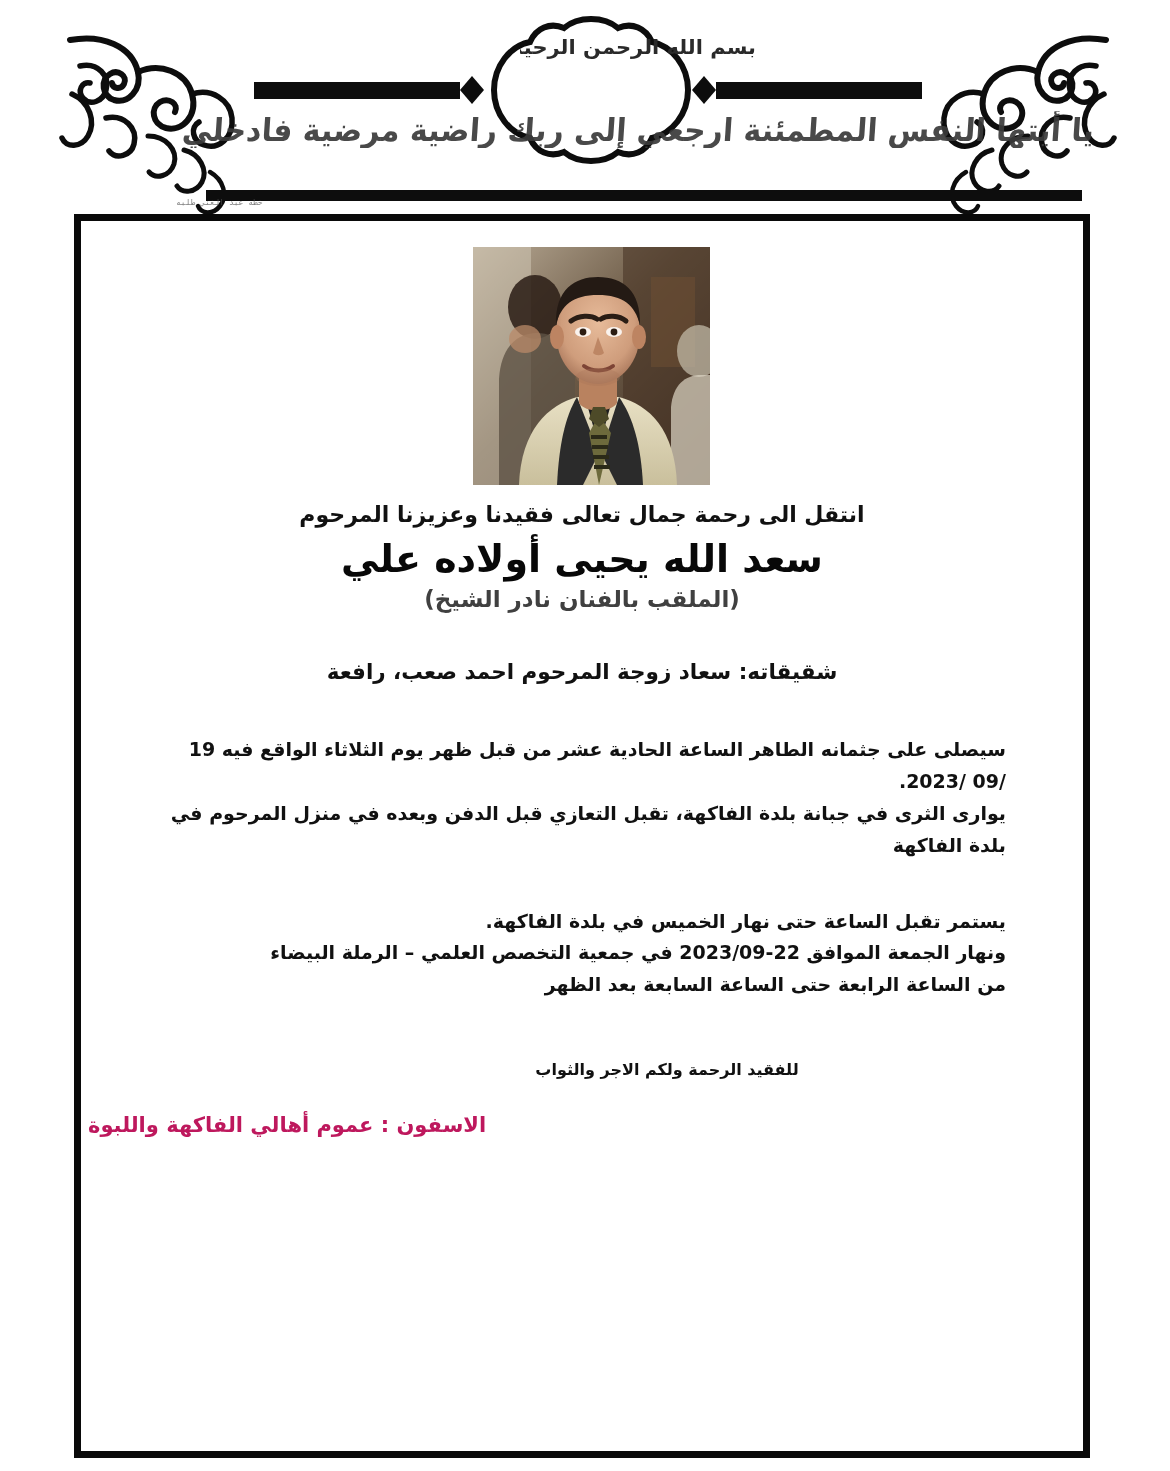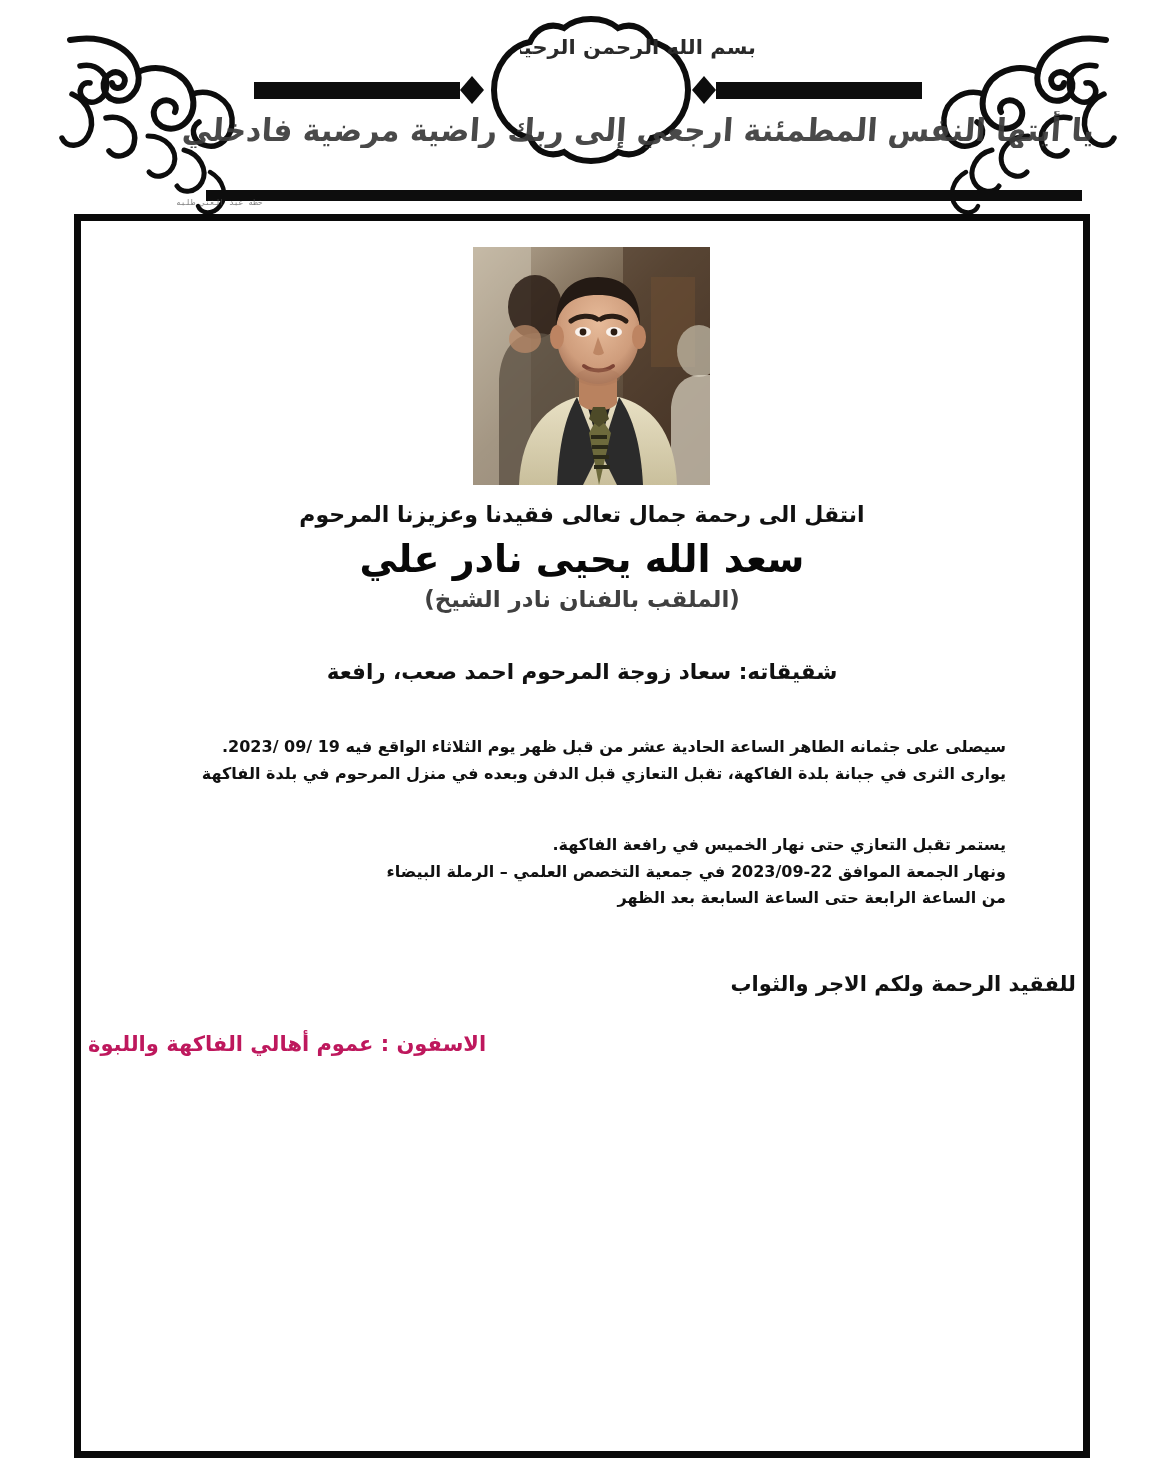--- a/index.html
+++ b/index.html
@@ -165,34 +165,34 @@
   }
 
   .row {
     font-size: 21.5px;
     font-weight: 700;
     line-height: 1.62;
     color: #111;
     margin: 0;
   }
   .row-para {
-    font-size: 16px;
+    font-size: 19px;
     font-weight: 700;
     line-height: 1.68;
     color: #111;
     margin: 0;
     text-align: right;
   }
   .closing-blessing {
-    font-size: 21px;
+    font-size: 16px;
     font-weight: 700;
     line-height: 1.6;
     margin: 0;
     padding-left: 170px;
-    text-align: right;
+    text-align: center;
     color: #111;
   }
   .closing-signers {
     font-size: 21px;
     font-weight: 700;
     line-height: 1.6;
     margin-top: 26px;
     padding-right: 380px;
     text-align: left;
     color: #be185d;
@@ -324,36 +324,36 @@
       <path d="M111,119 C119,125 132,125 140,119" stroke="#7d4435" stroke-width="4" fill="none" stroke-linecap="round"></path>
 
       <ellipse cx="125" cy="130" rx="22" ry="9" fill="#a8765a" opacity="0.35"></ellipse>
     </svg>
   </div>
 
   <div class="content">
 
     <p class="line-intro">انتقل الى رحمة جمال تعالى فقيدنا وعزيزنا المرحوم</p>
 
-    <p class="deceased-name">سعد الله يحيى نادر علي</p>
+    <p class="deceased-name">سعد الله يحيى أولاده علي</p>
 
     <p class="deceased-alias">(الملقب  بالفنان نادر الشيخ)</p>
 
 
     <div class="block block-siblings">
       <p class="row">شقيقاته: سعاد زوجة المرحوم احمد صعب، رافعة</p>
     </div>
 
     <div class="block block-funeral">
       <p class="row-para">سيصلى على جثمانه الطاهر الساعة الحادية عشر من قبل ظهر يوم الثلاثاء الواقع فيه 19 /09 /2023.</p>
       <p class="row-para">يوارى الثرى في جبانة بلدة الفاكهة، تقبل التعازي قبل الدفن وبعده في منزل المرحوم في بلدة الفاكهة</p>
     </div>
 
     <div class="block block-condolences">
-      <p class="row-para">يستمر تقبل التعازي حتى نهار الخميس في رافعة الفاكهة.</p>
+      <p class="row-para">يستمر تقبل الساعة حتى نهار الخميس في بلدة الفاكهة.</p>
       <p class="row-para">ونهار الجمعة الموافق 22-2023/09 في جمعية التخصص العلمي – الرملة البيضاء</p>
       <p class="row-para">من الساعة الرابعة حتى الساعة السابعة بعد الظهر</p>
     </div>
 
     <div class="block block-closing">
       <p class="closing-blessing">للفقيد الرحمة ولكم الاجر والثواب</p>
       <p class="closing-signers">الاسفون : عموم أهالي الفاكهة واللبوة</p>
     </div>
 
   </div>

